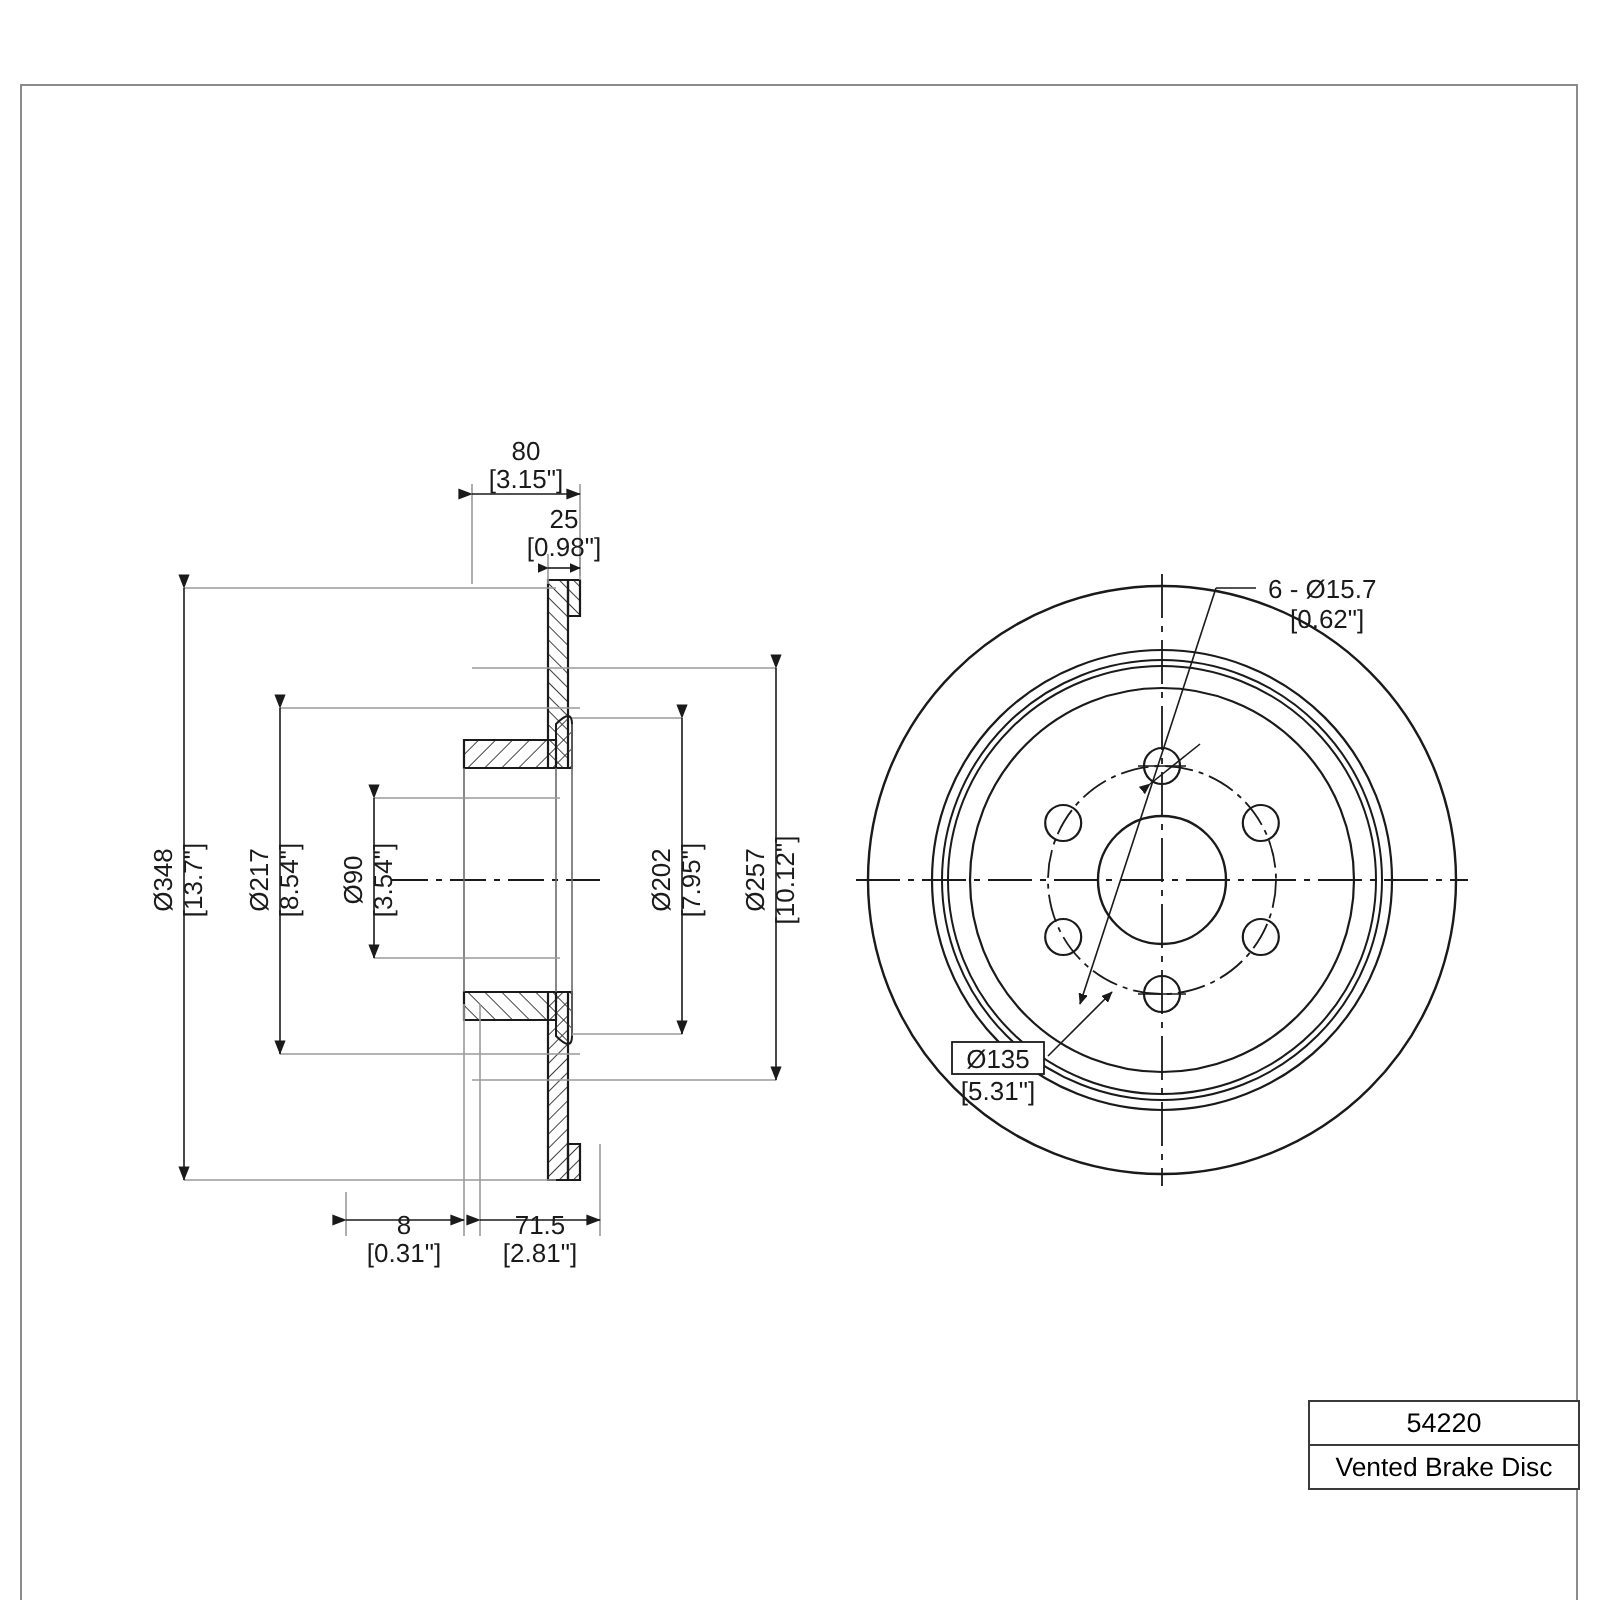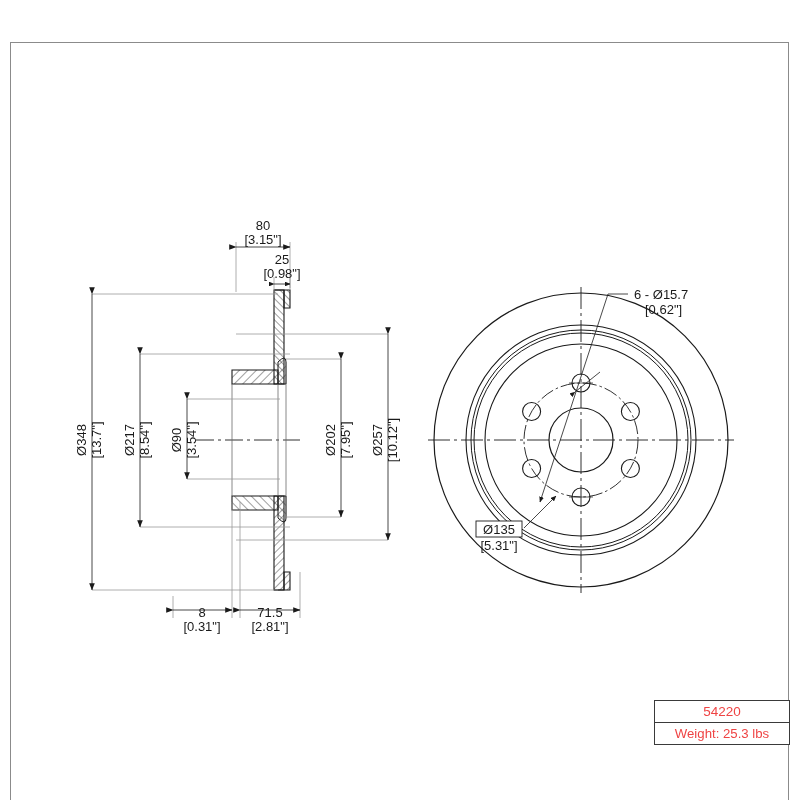--- a/index.html
+++ b/index.html
@@ -21,21 +21,21 @@
     position:absolute;left:654px;top:668px;width:136px;
     border:1px solid #3a3a3a;border-bottom:none;
     background:#fff;box-sizing:border-box;
   }
   .tb-row{
     border-bottom:1px solid #3a3a3a;
     height:21px;line-height:21px;
     text-align:center;
     font-size:13.2px;
     white-space:nowrap;
-    color:#ef4444;
+    color:#000000;
     overflow:hidden;
   }
   .tb-row.part{font-size:13.5px;}
 </style>
 </head>
 <body>
 
 <div id="sheet">
 
   <div id="frame"></div>
@@ -196,16 +196,16 @@
 
     <text x="634" y="267" font-size="13" font-family="Liberation Sans, sans-serif" fill="#1a1a1a">6 - Ø15.7</text>
     <text x="645" y="282" font-size="13" font-family="Liberation Sans, sans-serif" fill="#1a1a1a">[0.62"]</text>
 
     <text x="499" y="502" text-anchor="middle" font-size="13" font-family="Liberation Sans, sans-serif" fill="#1a1a1a">Ø135</text>
     <text x="499" y="518" text-anchor="middle" font-size="13" font-family="Liberation Sans, sans-serif" fill="#1a1a1a">[5.31"]</text>
   </svg>
 
   <div id="title-block">
     <div class="tb-row part">54220</div>
-    <div class="tb-row">Weight: 25.3 lbs</div>
+    <div class="tb-row">Vented Brake Disc</div>
   </div>
 
 </div>
 
 </body></html>

